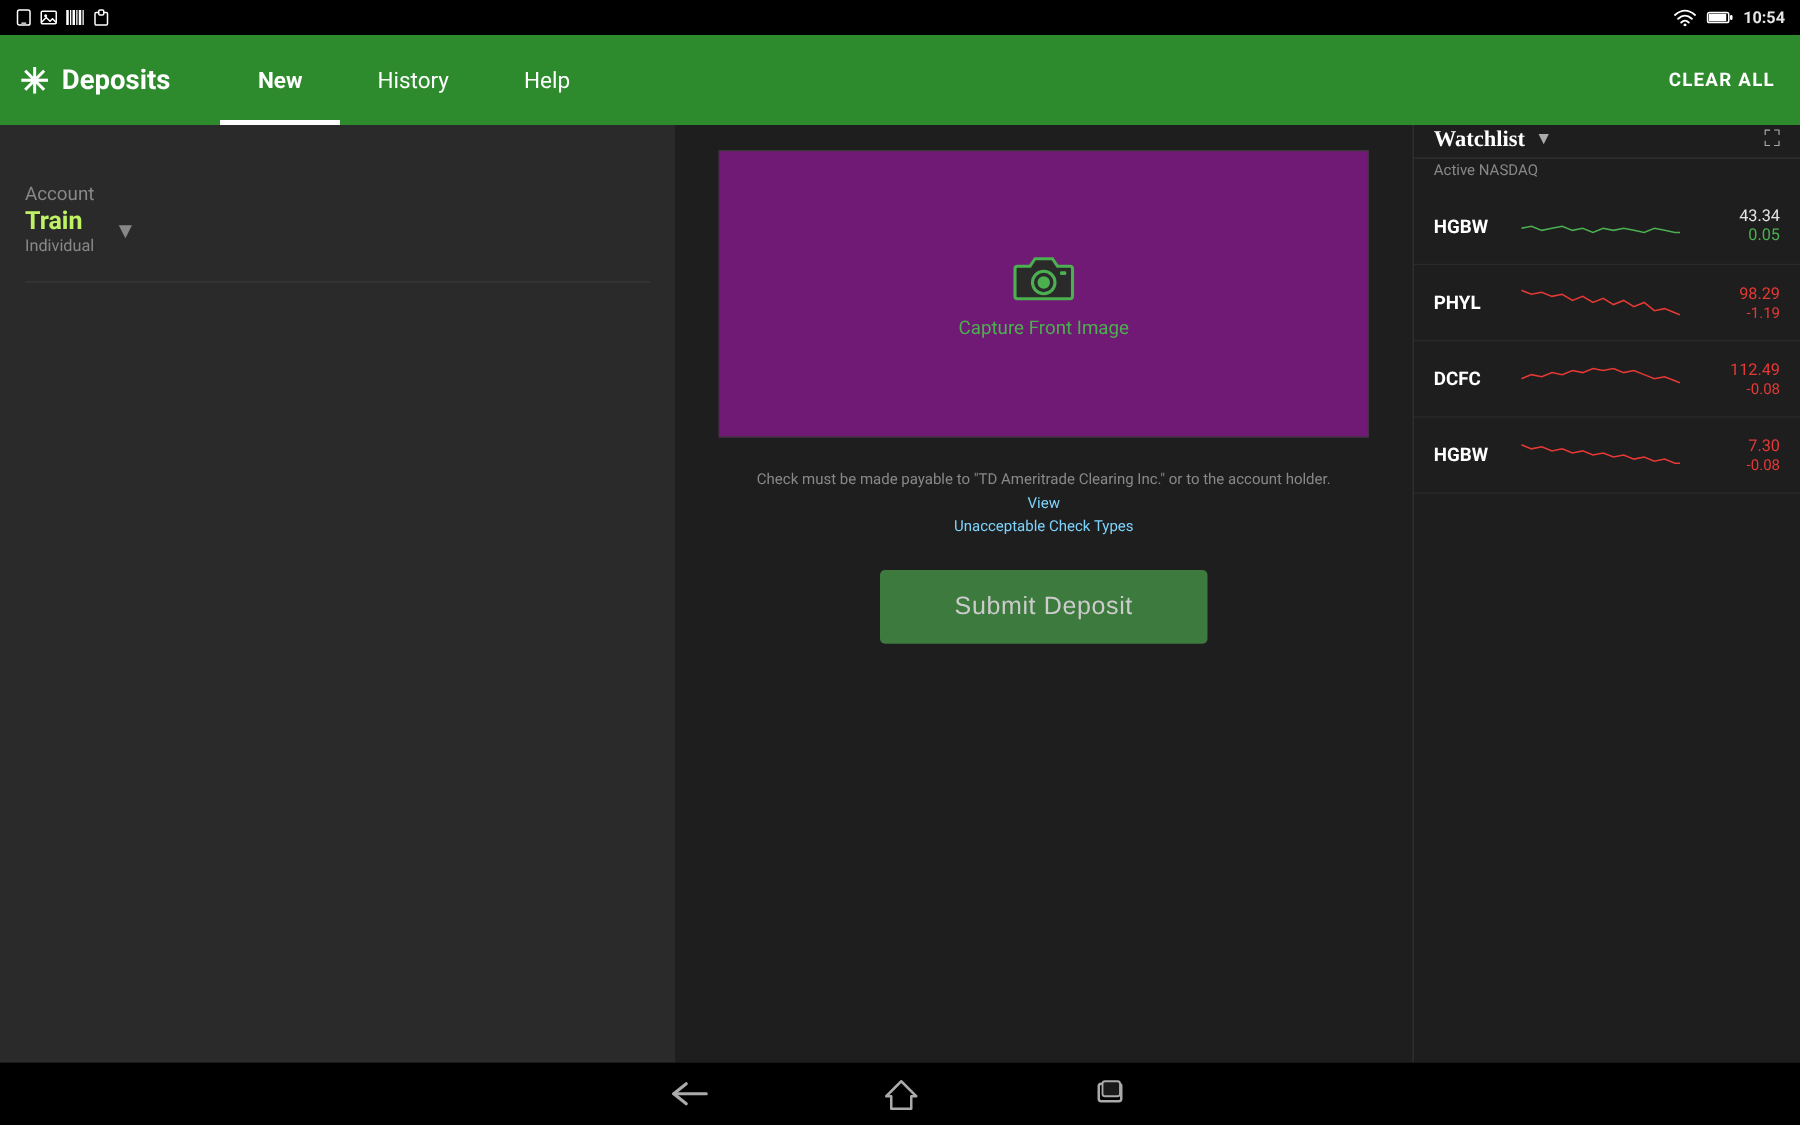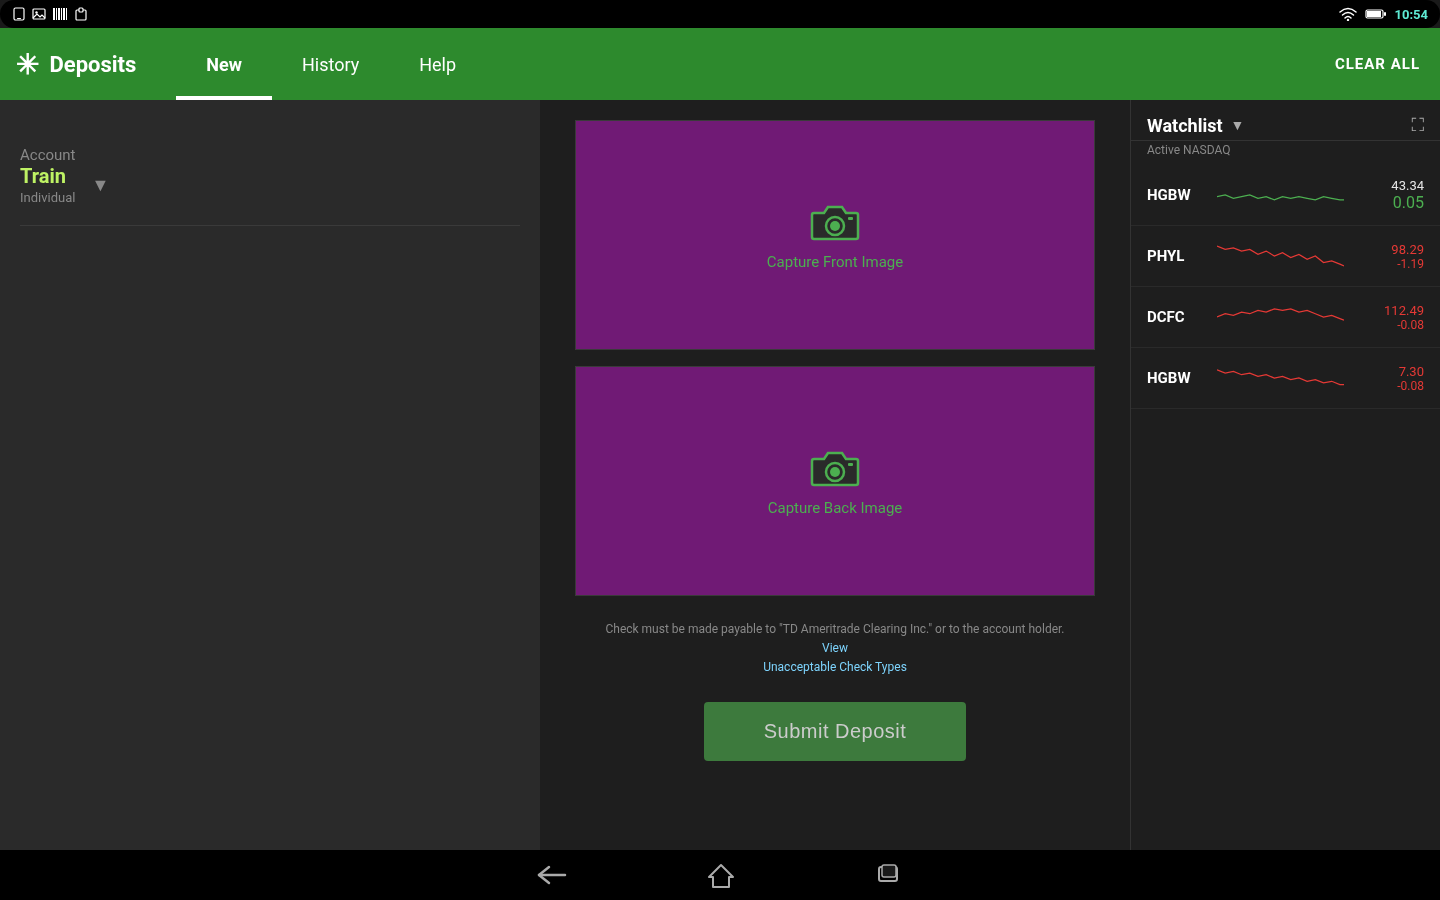--- a/index.html
+++ b/index.html
@@ -15,22 +15,21 @@
 
     
     .status-bar {
       background: #000;
       height: 28px;
       display: flex;
       align-items: center;
       justify-content: space-between;
       padding: 0 12px;
       font-size: 12px;
-      color: #5eead4;
-      border-radius: 14px;
+      color: #e5e5e5;
     }
     .status-bar-left {
       display: flex;
       gap: 6px;
       align-items: center;
     }
     .status-bar-right {
       display: flex;
       align-items: center;
       gap: 8px;
@@ -233,22 +232,23 @@
       width: 310px;
       background: #1e1e1e;
       border-left: 1px solid #333;
       flex-shrink: 0;
       overflow-y: auto;
     }
     .watchlist-header {
       display: flex;
       align-items: center;
       justify-content: space-between;
-      padding: 14px 16px 4px;
+      padding: 1px 16px 4px;
       border-bottom: 1px solid #333;
+      font-family: Liberation Serif, serif;
     }
     .watchlist-title-block {
       display: flex;
       align-items: center;
       gap: 8px;
     }
     .watchlist-title {
       font-size: 18px;
       font-weight: bold;
       color: #fff;
@@ -291,21 +291,21 @@
     .watchlist-prices {
       text-align: right;
       flex-shrink: 0;
       width: 70px;
     }
     .price-value {
       font-size: 13px;
       color: #e5e5e5;
     }
     .price-change-pos {
-      font-size: 16px;
+      font-size: 13px;
       color: #4caf50;
     }
     .price-change-neg {
       font-size: 12px;
       color: #e53935;
     }
     .price-value-red {
       font-size: 13px;
       color: #e53935;
     }
@@ -426,29 +426,20 @@
     <div class="check-capture-box">
       <svg width="50" height="44" viewBox="0 0 50 44" fill="none">
         <path d="M18 8 L14 14 H4 C2.9 14 2 14.9 2 16 V38 C2 39.1 2.9 40 4 40 H46 C47.1 40 48 39.1 48 38 V16 C48 14.9 47.1 14 46 14 H36 L32 8 Z" stroke="#4caf50" stroke-width="2.5" fill="#2a2a2a"></path>
         <circle cx="25" cy="27" r="9" stroke="#4caf50" stroke-width="2.5" fill="#2a2a2a"></circle>
         <circle cx="25" cy="27" r="5" fill="#4caf50"></circle>
         <rect x="38" y="18" width="5" height="3" rx="1" fill="#4caf50"></rect>
       </svg>
       <span class="capture-label">Capture Front Image</span>
     </div>
 
-    <div class="check-capture-box">
-      <svg width="50" height="44" viewBox="0 0 50 44" fill="none">
-        <path d="M18 8 L14 14 H4 C2.9 14 2 14.9 2 16 V38 C2 39.1 2.9 40 4 40 H46 C47.1 40 48 39.1 48 38 V16 C48 14.9 47.1 14 46 14 H36 L32 8 Z" stroke="#4caf50" stroke-width="2.5" fill="#2a2a2a"></path>
-        <circle cx="25" cy="27" r="9" stroke="#4caf50" stroke-width="2.5" fill="#2a2a2a"></circle>
-        <circle cx="25" cy="27" r="5" fill="#4caf50"></circle>
-        <rect x="38" y="18" width="5" height="3" rx="1" fill="#4caf50"></rect>
-      </svg>
-      <span class="capture-label">Capture Back Image</span>
-    </div>
 
     <div class="check-disclaimer">
       <span>Check must be made payable to "TD Ameritrade Clearing Inc." or to the account holder.</span>
       <span class="link-text">View</span><br>
       <span class="link-text">Unacceptable Check Types</span>
     </div>
 
     <button class="submit-btn">Submit Deposit</button>
   </div>
 

